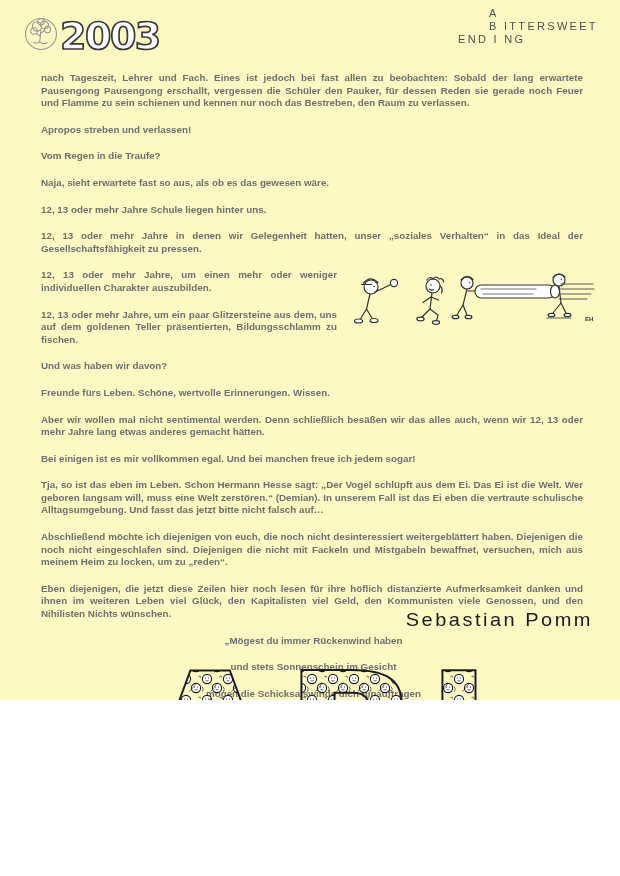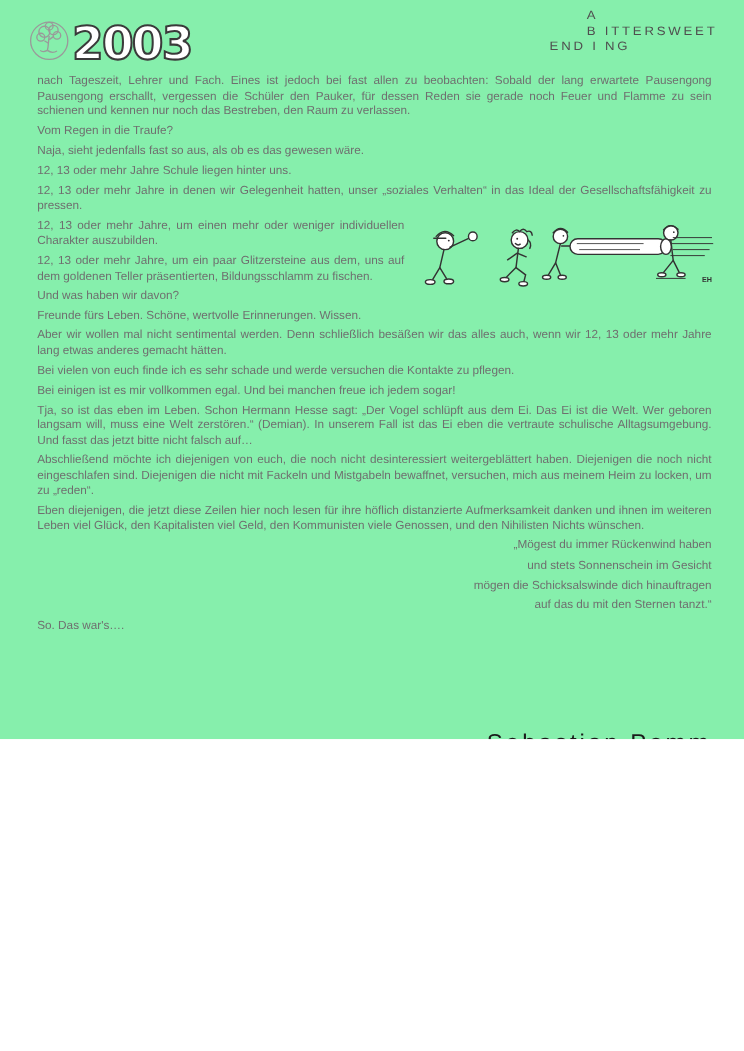--- a/index.html
+++ b/index.html
@@ -1,36 +1,36 @@
 <!DOCTYPE html>
 <html><head>
 <meta charset="utf-8">
 <style>
   html,body{margin:0;padding:0;background:#ffffff;}
   .page{
-    position:relative;width:620px;height:616px;background:#86efac;
+    position:relative;width:620px;height:700px;background:#fef9c3;
     font-family:"Liberation Sans",sans-serif;overflow:hidden;
   }
   
   .logo-svg{position:absolute;left:22px;top:15px;}
   .year-svg{position:absolute;left:58px;top:15px;}
   .tagline-line{
     position:absolute;font-size:11px;letter-spacing:2.3px;color:#4f4f4f;
     font-family:"Liberation Sans",sans-serif;white-space:pre;transform:scaleY(.92);
   }
   .tag1{left:489px;top:7px;}
   .tag2{left:489px;top:20px;}
   .tag3{left:458px;top:33px;}
   
   .essay{
     position:absolute;left:27px;top:58px;width:570px;
     font-size:9.8px;line-height:12.6px;color:#6f6f6f;text-align:justify;
   }
-  .essay p{margin:4px;}
-  .quote-line{margin:0;text-align:right;padding-left:3px;}
+  .essay p{margin:14px;font-weight:bold;}
+  .quote-line{margin:0;text-align:center;padding-left:3px;}
   .doodle-float{
     float:right;width:250px;height:58px;margin:2px 0 2px 10px;
   }
   
   .signature{
     position:absolute;top:608px;right:27px;
     font-size:20px;letter-spacing:2.5px;color:#1a1a1a;font-weight:500;
     transform:scaleY(.95);white-space:nowrap;
   }
   
@@ -67,22 +67,23 @@
   <svg class="year-svg" width="110" height="42" viewBox="0 0 110 42">
     <text x="2" y="34" font-family="'DejaVu Sans',sans-serif" font-size="38" font-weight="bold" letter-spacing="-1.5" fill="#ffffff" stroke="#3a3a3a" stroke-width="1.7">2003</text>
   </svg>
 
   <div class="tagline-line tag1">A</div>
   <div class="tagline-line tag2">B ITTERSWEET</div>
   <div class="tagline-line tag3">END I NG</div>
 
   <div class="essay">
     <p>nach Tageszeit, Lehrer und Fach. Eines ist jedoch bei fast allen zu beobachten: Sobald der lang erwartete Pausengong Pausengong erschallt, vergessen die Schüler den Pauker, für dessen Reden sie gerade noch Feuer und Flamme zu sein schienen und kennen nur noch das Bestreben, den Raum zu verlassen.</p>
+    <p>Apropos streben und verlassen!</p>
     <p>Vom Regen in die Traufe?</p>
-    <p>Naja, sieht jedenfalls fast so aus, als ob es das gewesen wäre.</p>
+    <p>Naja, sieht erwartete fast so aus, als ob es das gewesen wäre.</p>
     <p>12, 13 oder mehr Jahre Schule liegen hinter uns.</p>
     <p>12, 13 oder mehr Jahre in denen wir Gelegenheit hatten, unser „soziales Verhalten“ in das Ideal der Gesellschaftsfähigkeit zu pressen.</p>
 
     <div class="doodle-float">
       <svg width="250" height="58" viewBox="0 0 250 58">
 
         <g fill="none" stroke="#333333" stroke-width="1.2" stroke-linecap="round">
           <circle cx="24" cy="16" r="7" fill="#ffffff"></circle>
           <path d="M16.5,12 q7,-8 14.5,-0.5"></path>
           <path d="M14.5,13.5 h10"></path>
@@ -132,21 +133,20 @@
         </g>
         <text x="238" y="50" font-family="'Liberation Sans',sans-serif" font-size="6" font-weight="bold" fill="#333333">EH</text>
       </svg>
     </div>
 
     <p>12, 13 oder mehr Jahre, um einen mehr oder weniger individuellen Charakter auszubilden.</p>
     <p>12, 13 oder mehr Jahre, um ein paar Glitzersteine aus dem, uns auf dem goldenen Teller präsentierten, Bildungsschlamm zu fischen.</p>
     <p>Und was haben wir davon?</p>
     <p>Freunde fürs Leben. Schöne, wertvolle Erinnerungen. Wissen.</p>
     <p>Aber wir wollen mal nicht sentimental werden. Denn schließlich besäßen wir das alles auch, wenn wir 12, 13 oder mehr Jahre lang etwas anderes gemacht hätten.</p>
-    <p>Bei vielen von euch finde ich es sehr schade und werde versuchen die Kontakte zu pflegen.</p>
     <p>Bei einigen ist es mir vollkommen egal. Und bei manchen freue ich jedem sogar!</p>
     <p>Tja, so ist das eben im Leben. Schon Hermann Hesse sagt: „Der Vogel schlüpft aus dem Ei. Das Ei ist die Welt. Wer geboren langsam will, muss eine Welt zerstören.“ (Demian). In unserem Fall ist das Ei eben die vertraute schulische Alltagsumgebung. Und fasst das jetzt bitte nicht falsch auf…</p>
     <p>Abschließend möchte ich diejenigen von euch, die noch nicht desinteressiert weitergeblättert haben. Diejenigen die noch nicht eingeschlafen sind. Diejenigen die nicht mit Fackeln und Mistgabeln bewaffnet, versuchen, mich aus meinem Heim zu locken, um zu „reden“.</p>
     <p>Eben diejenigen, die jetzt diese Zeilen hier noch lesen für ihre höflich distanzierte Aufmerksamkeit danken und ihnen im weiteren Leben viel Glück, den Kapitalisten viel Geld, den Kommunisten viele Genossen, und den Nihilisten Nichts wünschen.</p>
 
     <p class="quote-line">„Mögest du immer Rückenwind haben</p>
     <p class="quote-line">und stets Sonnenschein im Gesicht</p>
     <p class="quote-line">mögen die Schicksalswinde dich hinauftragen</p>
     <p class="quote-line">auf das du mit den Sternen tanzt.“</p>
 

